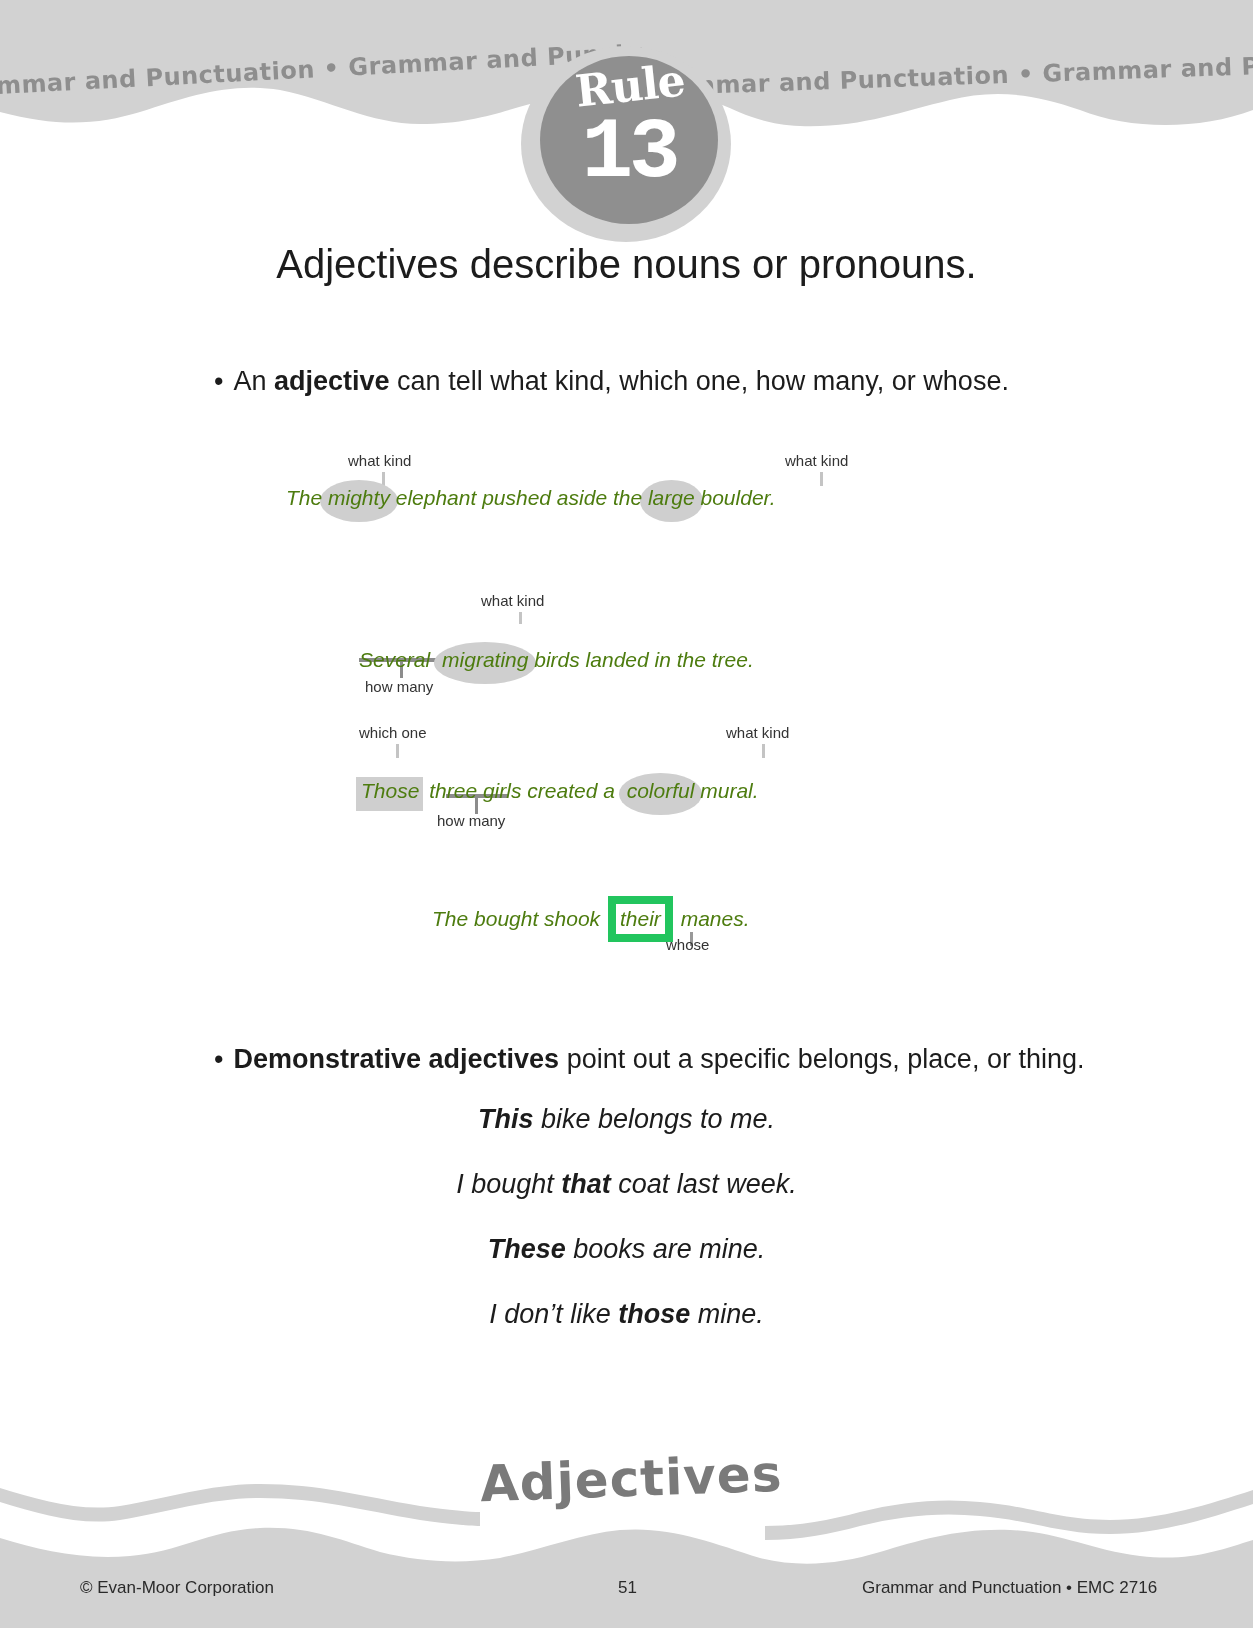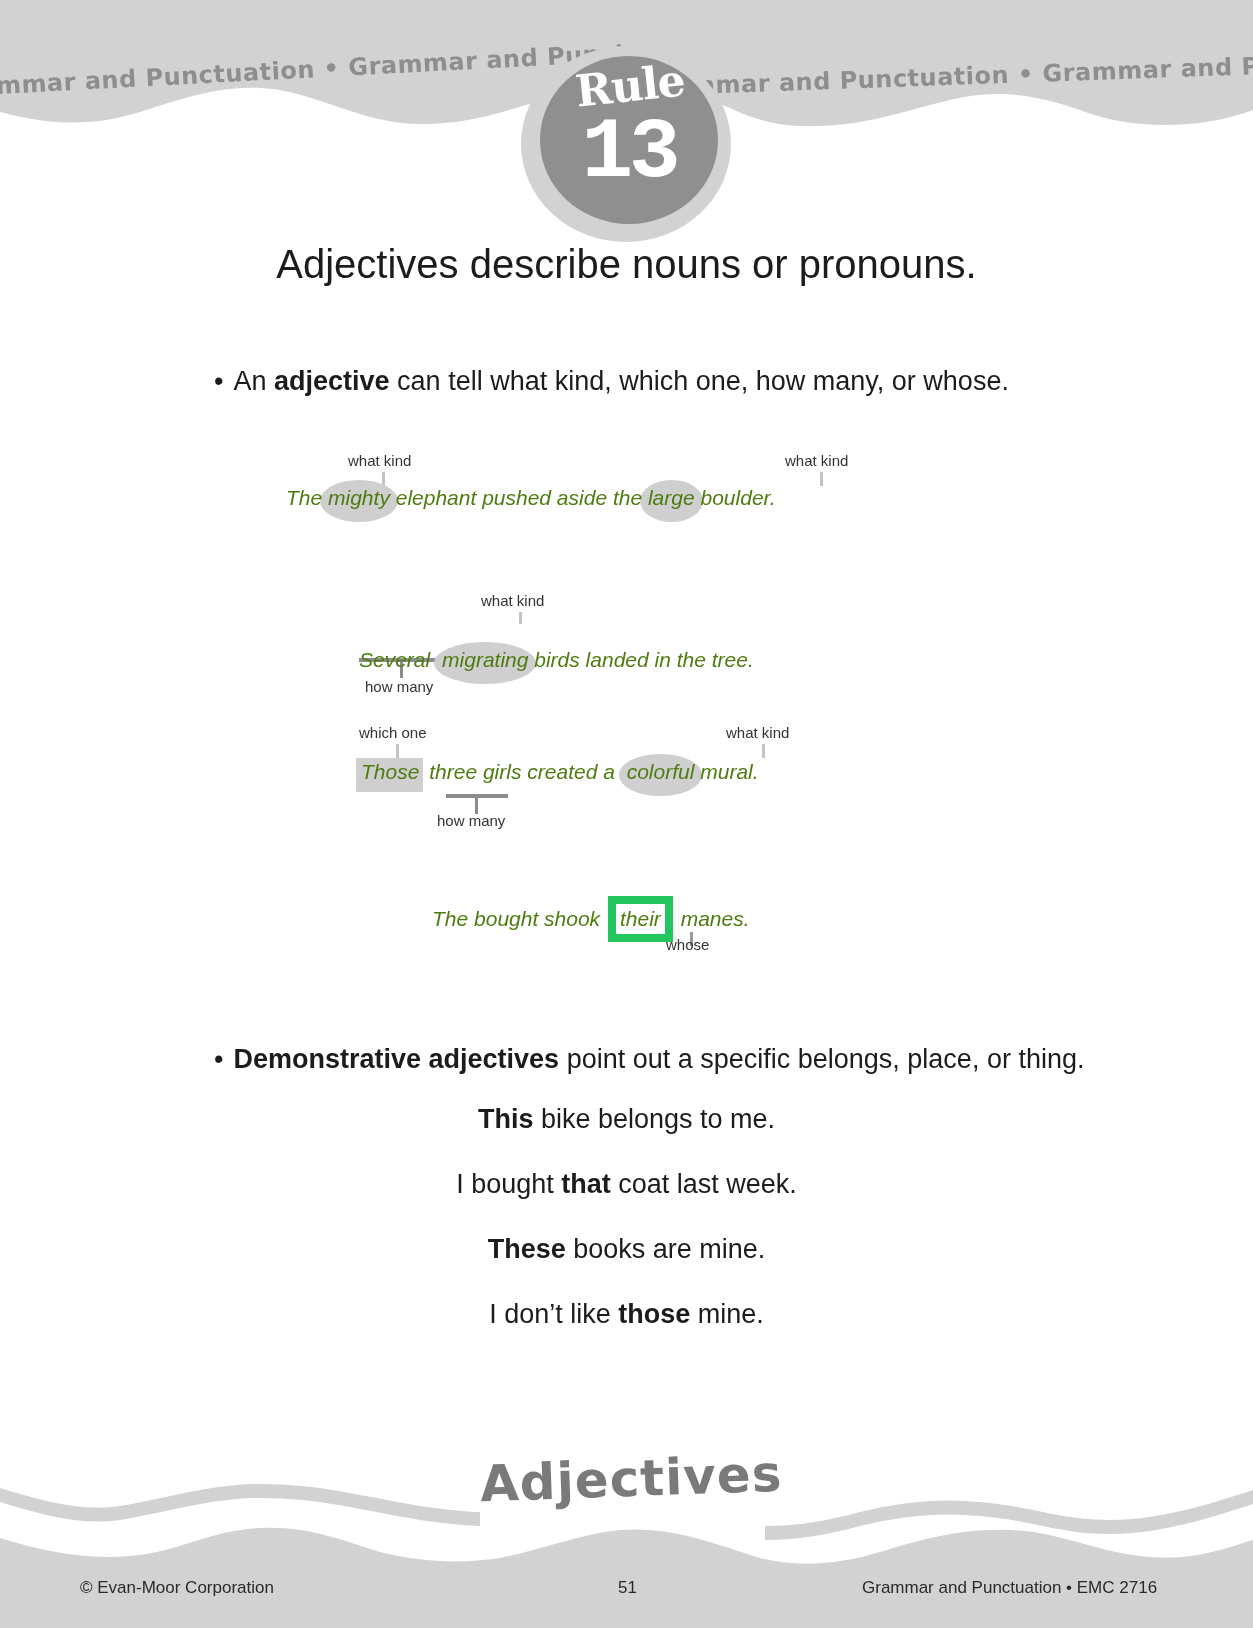--- a/index.html
+++ b/index.html
@@ -134,20 +134,21 @@
       position: absolute;
       height: 4px;
       background: #8c8c8c;
     }
 
     .demo {
       position: absolute;
       left: 0;
       width: 1253px;
       text-align: center;
+      font-style: italic;
       font-size: 27px;
       white-space: nowrap;
     }
 
     .footer-svg { position: absolute; left: 0; top: 1380px; }
     .footer-title {
       position: absolute;
       left: 480px; top: 1450px;
       font-family: "DejaVu Sans", sans-serif;
       font-weight: bold;
@@ -208,21 +209,21 @@
 <div class="uline" style="left:359px; top:658px; width:86px;"></div>
 <div class="tick tick-dark" style="left:400px; top:660px; height:18px;"></div>
 <div class="ann" style="left:365px; top:678px;">how many</div>
 
 <div class="ann" style="left:359px; top:724px;">which one</div>
 <div class="tick" style="left:396px; top:744px; height:14px;"></div>
 <div class="ann" style="left:726px; top:724px;">what kind</div>
 <div class="tick" style="left:762px; top:744px; height:14px;"></div>
 <div class="sentence" style="left:361px; top:760px; z-index:1;">
   <span class="word rect-hl">Those</span>
-  <span class="word" style="margin-left:4px;">three</span>
+  <span class="word" style="margin-left:4px;margin-top:19px;">three</span>
   <span>girls created a</span>
   <span class="word oval" style="margin-left:6px;">colorful</span>
   <span>mural.</span>
 </div>
 <div class="uline" style="left:446px; top:794px; width:62px;"></div>
 <div class="tick tick-dark" style="left:475px; top:796px; height:18px;"></div>
 <div class="ann" style="left:437px; top:812px;">how many</div>
 
 <div class="sentence" style="left:432px; top:896px;">
   <span>The bought shook</span>

